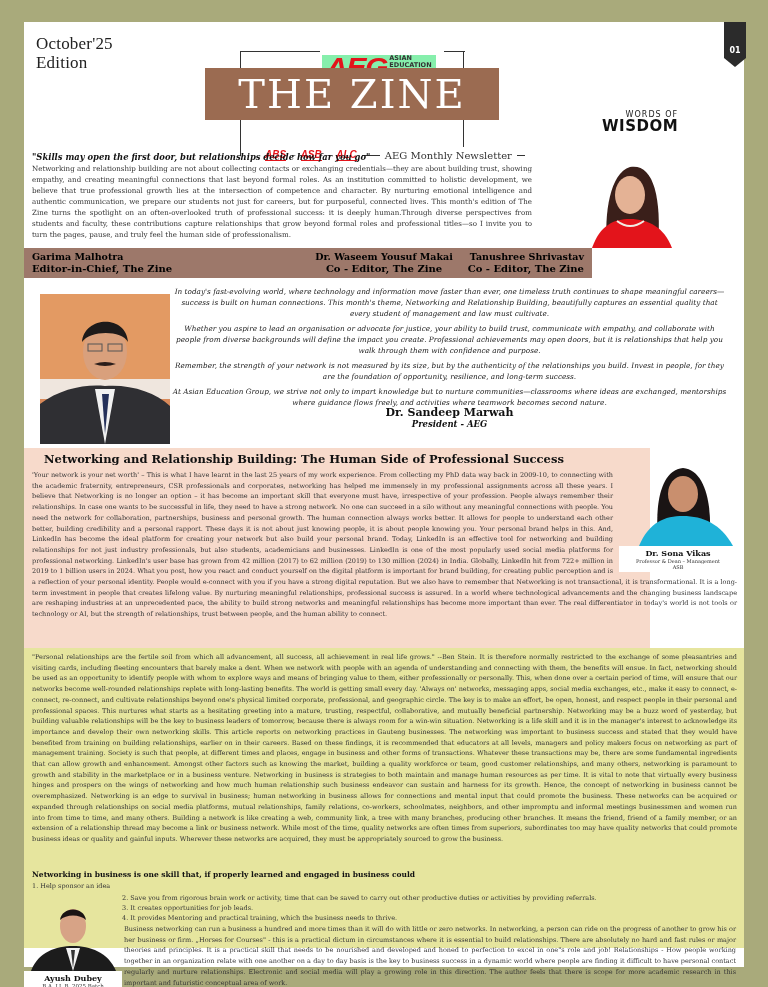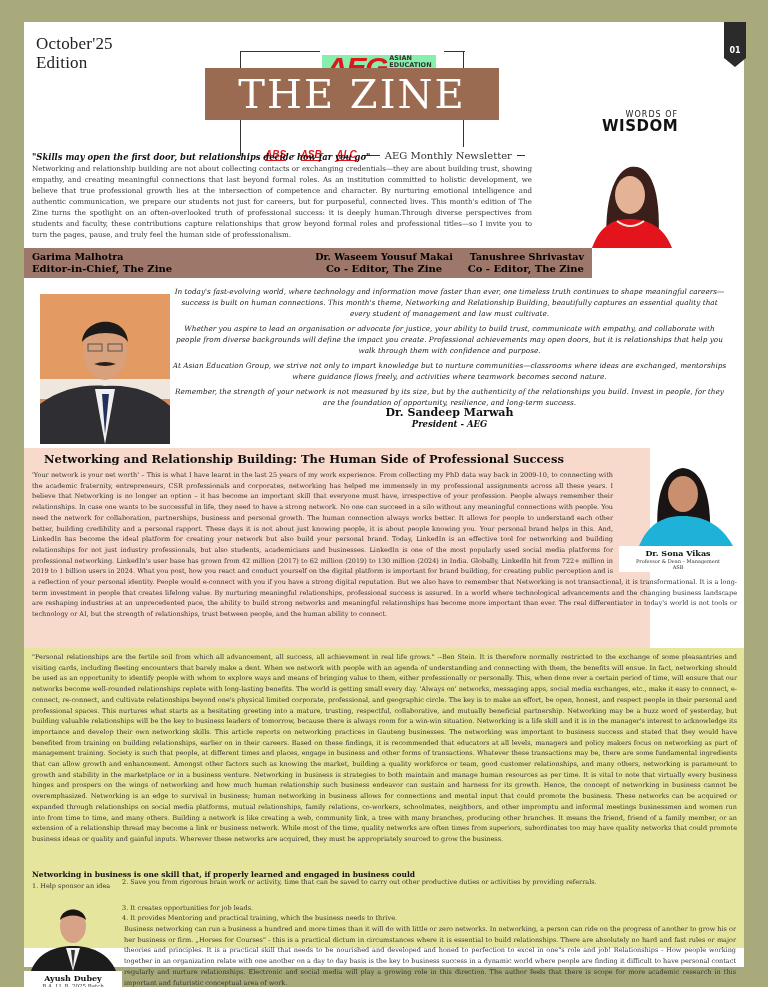--- a/index.html
+++ b/index.html
@@ -139,22 +139,22 @@
       <path d="M62 100 L65 140 L69 100 Z" fill="#24305a"></path>
       <ellipse cx="65" cy="58" rx="22" ry="28" fill="#d9a07c"></ellipse>
       <path d="M42 48 C44 22 86 20 88 48 C82 36 50 36 42 48 Z" fill="#1d1a1a"></path>
       <path d="M54 70 Q65 66 76 70 Q65 74 54 70 Z" fill="#2a1d1a"></path>
       <rect x="48" y="50" width="14" height="7" fill="none" stroke="#555" stroke-width="1"></rect>
       <rect x="68" y="50" width="14" height="7" fill="none" stroke="#555" stroke-width="1"></rect>
     </svg>
     <div class="pres-text">
       <p>In today's fast-evolving world, where technology and information move faster than ever, one timeless truth continues to shape meaningful careers—success is built on human connections. This month's theme, Networking and Relationship Building, beautifully captures an essential quality that every student of management and law must cultivate.</p>
       <p>Whether you aspire to lead an organisation or advocate for justice, your ability to build trust, communicate with empathy, and collaborate with people from diverse backgrounds will define the impact you create. Professional achievements may open doors, but it is relationships that help you walk through them with confidence and purpose.</p>
+      <p>Remember, the strength of your network is not measured by its size, but by the authenticity of the relationships you build. Invest in people, for they are the foundation of opportunity, resilience, and long-term success.</p>
       <p>At Asian Education Group, we strive not only to impart knowledge but to nurture communities—classrooms where ideas are exchanged, mentorships where guidance flows freely, and activities where teamwork becomes second nature.</p>
-      <p>Remember, the strength of your network is not measured by its size, but by the authenticity of the relationships you build. Invest in people, for they are the foundation of opportunity, resilience, and long-term success.</p>
     </div>
     <div class="pres-name">
       <div class="nm">Dr. Sandeep Marwah</div>
       <div class="rl">President - AEG</div>
     </div>
   </div>
 
   <div class="art1">
     <h2>Networking and Relationship Building: The Human Side of Professional Success</h2>
     <div class="body">
@@ -171,21 +171,21 @@
         </div>
       </div>
       <span>'Your network is your net worth' – This is what I have learnt in the last 25 years of my work experience. From collecting my PhD data way back in 2009-10, to connecting with the academic fraternity, entrepreneurs, CSR professionals and corporates, networking has helped me immensely in my professional assignments across all these years. I believe that Networking is no longer an option – it has become an important skill that everyone must have, irrespective of your profession. People always remember their relationships. In case one wants to be successful in life, they need to have a strong network. No one can succeed in a silo without any meaningful connections with people. You need the network for collaboration, partnerships, business and personal growth. The human connection always works better. It allows for people to understand each other better, building credibility and a personal rapport. These days it is not about just knowing people, it is about people knowing you. Your personal brand helps in this. And, LinkedIn has become the ideal platform for creating your network but also build your personal brand. Today, LinkedIn is an effective tool for networking and building relationships for not just industry professionals, but also students, academicians and businesses. LinkedIn is one of the most popularly used social media platforms for professional networking. LinkedIn's user base has grown from 42 million (2017) to 62 million (2019) to 130 million (2024) in India. Globally, LinkedIn hit from 722+ million in 2019 to 1 billion users in 2024. What you post, how you react and conduct yourself on the digital platform is important for brand building, for creating public perception and is a reflection of your personal identity. People would e-connect with you if you have a strong digital reputation. But we also have to remember that Networking is not transactional, it is transformational. It is a long-term investment in people that creates lifelong value. By nurturing meaningful relationships, professional success is assured. In a world where technological advancements and the changing business landscape are reshaping industries at an unprecedented pace, the ability to build strong networks and meaningful relationships has become more important than ever. The real differentiator in today's world is not tools or technology or AI, but the strength of relationships, trust between people, and the human ability to connect.</span>
     </div>
   </div>
 
   <div class="art2">
     <div class="body">"Personal relationships are the fertile soil from which all advancement, all success, all achievement in real life grows." --Ben Stein. It is therefore normally restricted to the exchange of some pleasantries and visiting cards, including fleeting encounters that barely make a dent. When we network with people with an agenda of understanding and connecting with them, the benefits will ensue. In fact, networking should be used as an opportunity to identify people with whom to explore ways and means of bringing value to them, either professionally or personally. This, when done over a certain period of time, will ensure that our networks become well-rounded relationships replete with long-lasting benefits. The world is getting small every day. 'Always on' networks, messaging apps, social media exchanges, etc., make it easy to connect, e-connect, re-connect, and cultivate relationships beyond one's physical limited corporate, professional, and geographic circle. The key is to make an effort, be open, honest, and respect people in their personal and professional spaces. This nurtures what starts as a hesitating greeting into a mature, trusting, respectful, collaborative, and mutually beneficial partnership. Networking may be a buzz word of yesterday, but building valuable relationships will be the key to business leaders of tomorrow, because there is always room for a win-win situation. Networking is a life skill and it is in the manager's interest to acknowledge its importance and develop their own networking skills. This article reports on networking practices in Gauteng businesses. The networking was important to business success and stated that they would have benefited from training on building relationships, earlier on in their careers. Based on these findings, it is recommended that educators at all levels, managers and policy makers focus on networking as part of management training. Society is such that people, at different times and places, engage in business and other forms of transactions. Whatever these transactions may be, there are some fundamental ingredients that can allow growth and enhancement. Amongst other factors such as knowing the market, building a quality workforce or team, good customer relationships, and many others, networking is paramount to growth and stability in the marketplace or in a business venture. Networking in business is strategies to both maintain and manage human resources as per time. It is vital to note that virtually every business hinges and prospers on the wings of networking and how much human relationship such business endeavor can sustain and harness for its growth. Hence, the concept of networking in business cannot be overemphasized. Networking is an edge to survival in business; human networking in business allows for connections and mental input that could promote the business. These networks can be acquired or expanded through relationships on social media platforms, mutual relationships, family relations, co-workers, schoolmates, neighbors, and other impromptu and informal meetings businessmen and women run into from time to time, and many others. Building a network is like creating a web, community link, a tree with many branches, producing other branches. It means the friend, friend of a family member, or an extension of a relationship thread may become a link or business network. While most of the time, quality networks are often times from superiors, subordinates too may have quality networks that could promote business ideas or quality and gainful inputs. Wherever these networks are acquired, they must be appropriately sourced to grow the business.</div>
     <div class="bold-line">Networking in business is one skill that, if properly learned and engaged in business could</div>
     <div class="li" style="left:8px;top:234px">1. Help sponsor an idea</div>
-    <div class="li" style="left:98px;top:230px">2. Save you from rigorous brain work or activity, time that can be saved to carry out other productive duties or activities by providing referrals.</div>
+    <div class="li" style="left:98px;top:246px">2. Save you from rigorous brain work or activity, time that can be saved to carry out other productive duties or activities by providing referrals.</div>
     <div class="li" style="left:98px;top:256px">3. It creates opportunities for job leads.</div>
     <div class="li" style="left:98px;top:266px">4. It provides Mentoring and practical training, which the business needs to thrive.</div>
     <div class="ayush" style="top:268px">
       <svg class="ayush-photo" style="top:-10px;height:65px" viewBox="0 0 94 65">
         <path d="M5 65 C12 46 30 40 47 40 C64 40 82 46 90 65 Z" fill="#1c1c1c"></path>
         <path d="M40 42 L47 65 L54 42 Z" fill="#f2f2f2"></path>
         <path d="M45 44 L47 62 L49 44 Z" fill="#333"></path>
         <ellipse cx="47" cy="20" rx="13" ry="17" fill="#d7a386"></ellipse>
         <path d="M34 14 C36 0 58 0 60 14 C54 8 40 8 34 14 Z" fill="#1a1414"></path>
       </svg>

